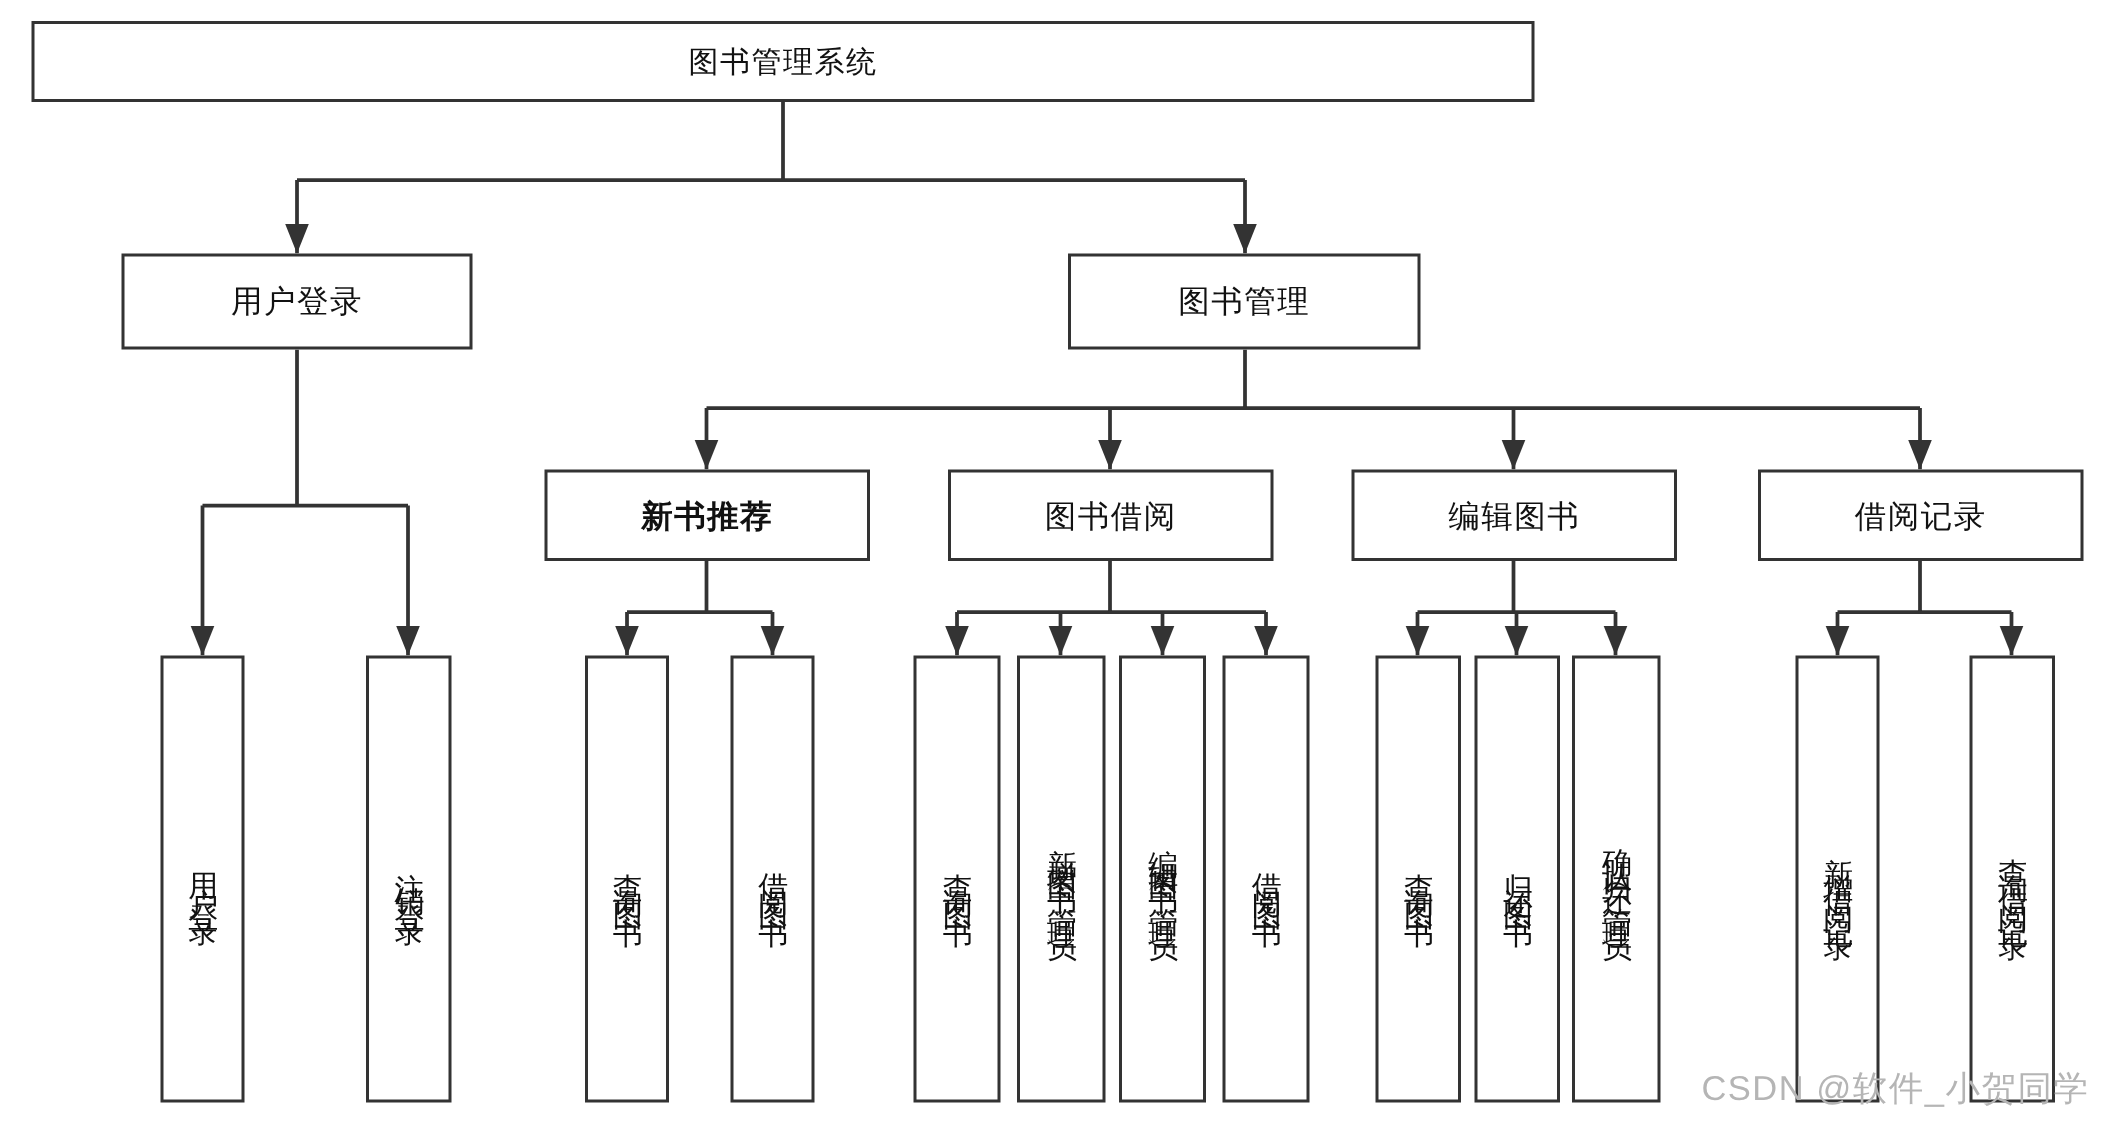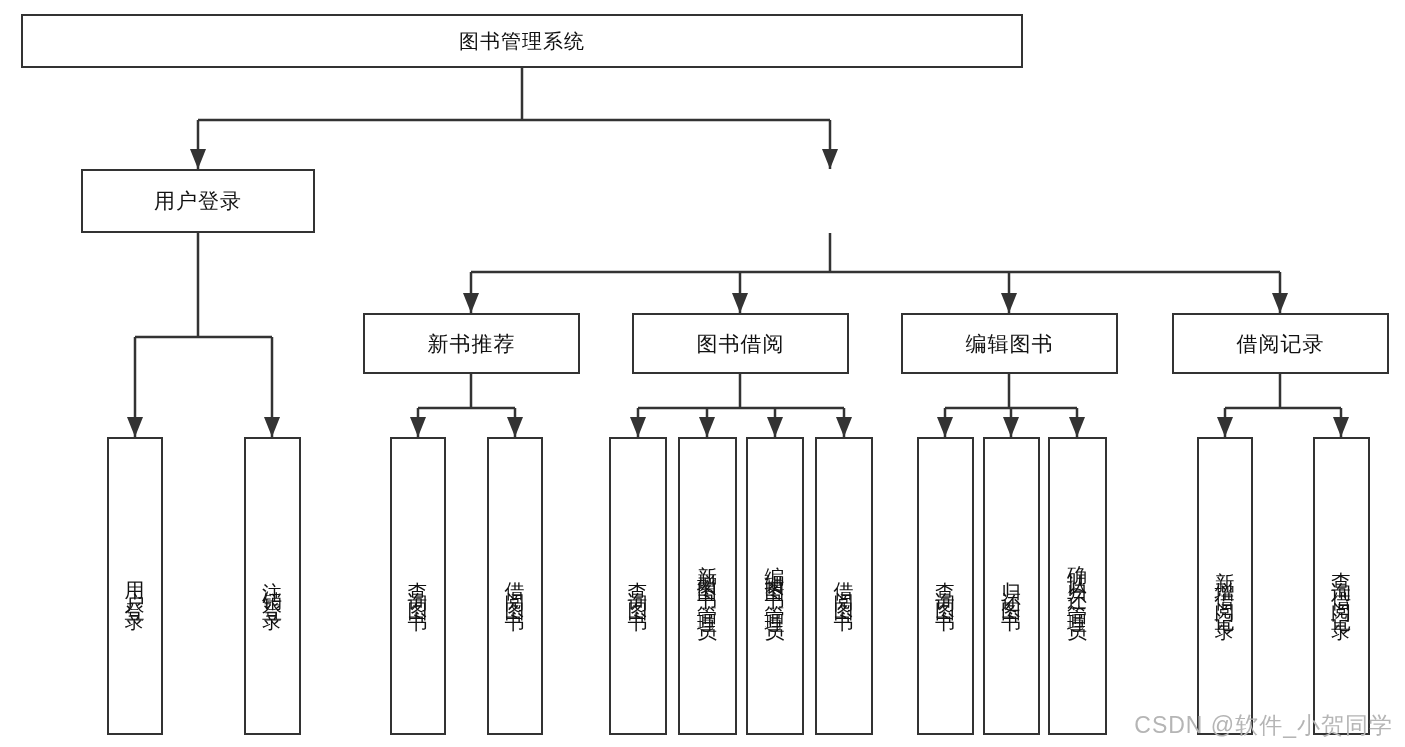--- a/index.html
+++ b/index.html
@@ -123,22 +123,25 @@
     </g>
   </svg>
 
   <div class="node h-node root-node" style="left:21px; top:14px; width:1002px; height:54px;">
     <span class="label">图书管理系统</span>
   </div>
 
   <div class="node h-node" style="left:81px; top:169px; width:234px; height:64px;">
     <span class="label">用户登录</span>
   </div>
+  <div class="node h-node" style="left:712px; top:169px; width:235px; height:64px;">
+    <span class="label">图书管理</span>
+  </div>
 
-  <div class="node h-node" style="left:363px; top:313px; width:217px; height:61px;">
+  <div class="node h-node" style="left:363px; top:313px; width:217px; height:61px;font-weight:bold;">
     <span class="label">新书推荐</span>
   </div>
   <div class="node h-node" style="left:632px; top:313px; width:217px; height:61px;justify-content:center;">
     <span class="label">图书借阅</span>
   </div>
   <div class="node h-node" style="left:901px; top:313px; width:217px; height:61px;">
     <span class="label">编辑图书</span>
   </div>
   <div class="node h-node" style="left:1172px; top:313px; width:217px; height:61px;justify-content:center;">
     <span class="label">借阅记录</span>

